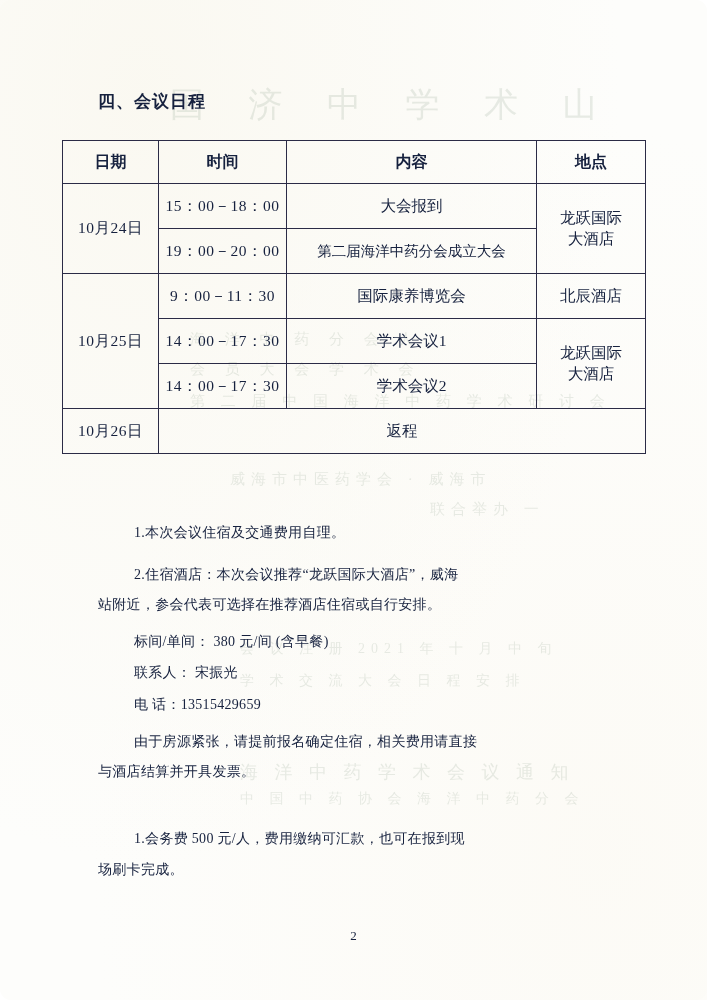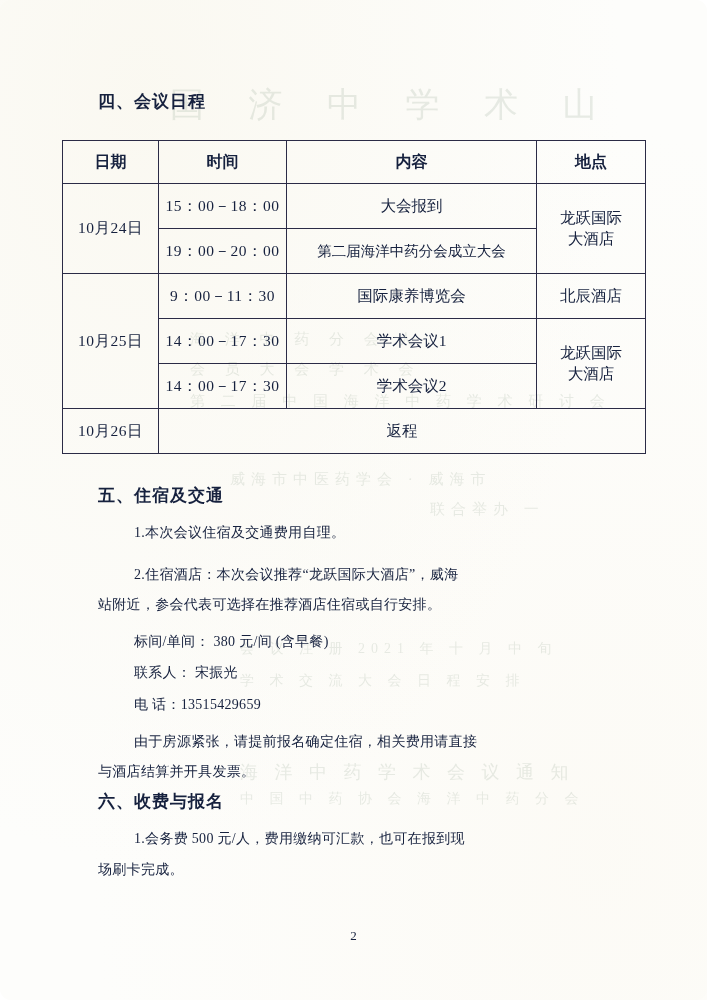--- a/index.html
+++ b/index.html
@@ -184,31 +184,29 @@
           <td class="time-cell">14：00－17：30</td>
           <td class="topic-cell">学术会议2</td>
         </tr>
         <tr>
           <td class="date-cell">10月26日</td>
           <td class="topic-cell" colspan="3">返程</td>
         </tr>
       </tbody>
     </table>
 
-    <div class="heading sec-5">五、住宿及交通</div>
 
     <div class="para" style="left:134px; top:518px;">1.本次会议住宿及交通费用自理。</div>
     <div class="para" style="left:134px; top:560px;">2.住宿酒店：本次会议推荐“龙跃国际大酒店”，威海</div>
     <div class="para" style="left:98px; top:590px;">站附近，参会代表可选择在推荐酒店住宿或自行安排。</div>
     <div class="para" style="left:134px; top:627px;">标间/单间： 380 元/间 (含早餐)</div>
     <div class="para" style="left:134px; top:658px;">联系人： 宋振光</div>
     <div class="para" style="left:134px; top:690px;">电  话：13515429659</div>
     <div class="para" style="left:134px; top:727px;">由于房源紧张，请提前报名确定住宿，相关费用请直接</div>
     <div class="para" style="left:98px; top:757px;">与酒店结算并开具发票。</div>
 
-    <div class="heading sec-6">六、收费与报名</div>
 
     <div class="para" style="left:134px; top:824px;">1.会务费 500 元/人，费用缴纳可汇款，也可在报到现</div>
     <div class="para" style="left:98px; top:855px;">场刷卡完成。</div>
 
     <div class="pagenum">2</div>
   </div>
 </div>
 
 </body></html>

